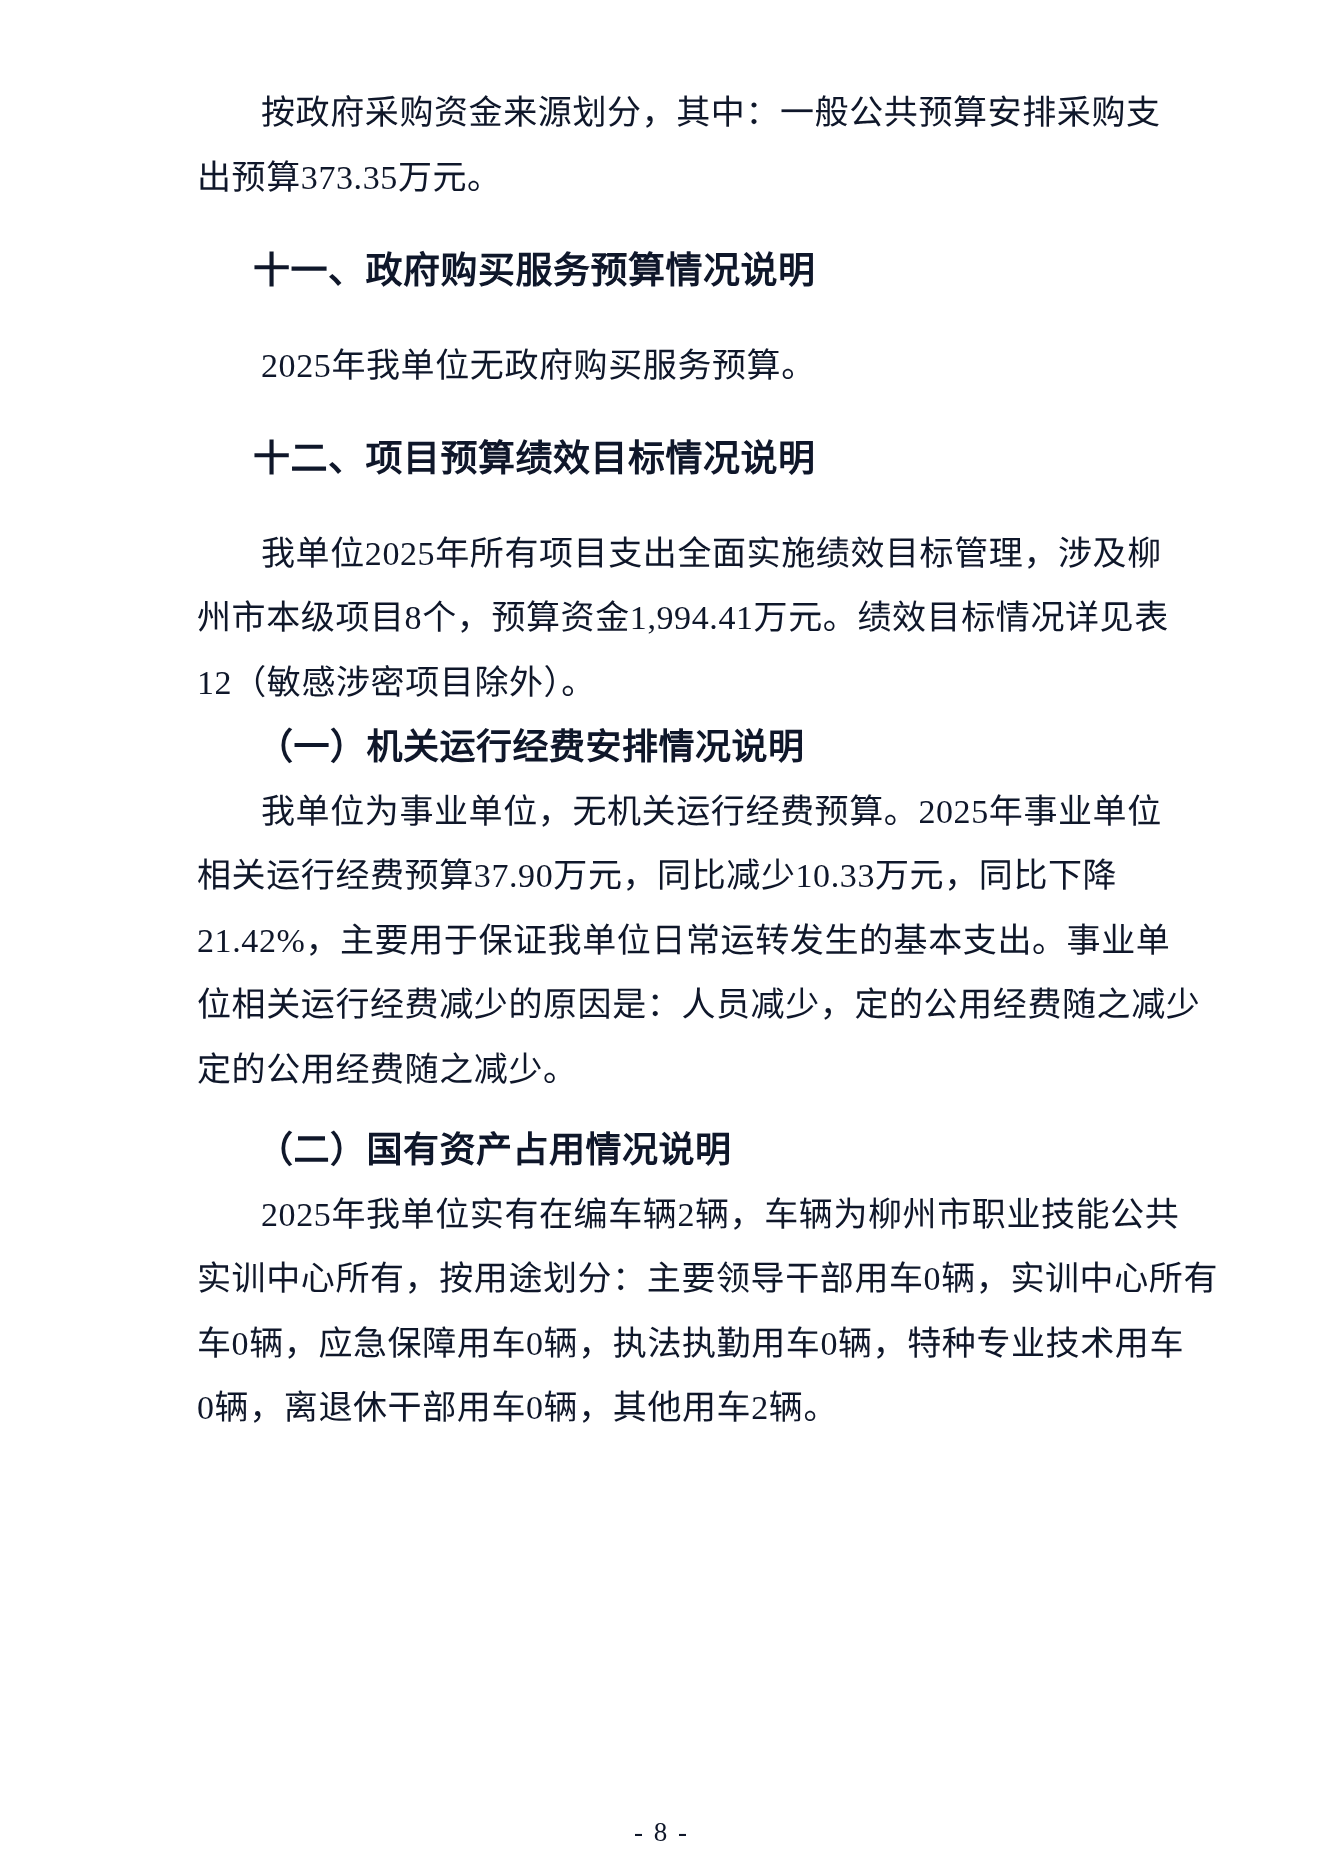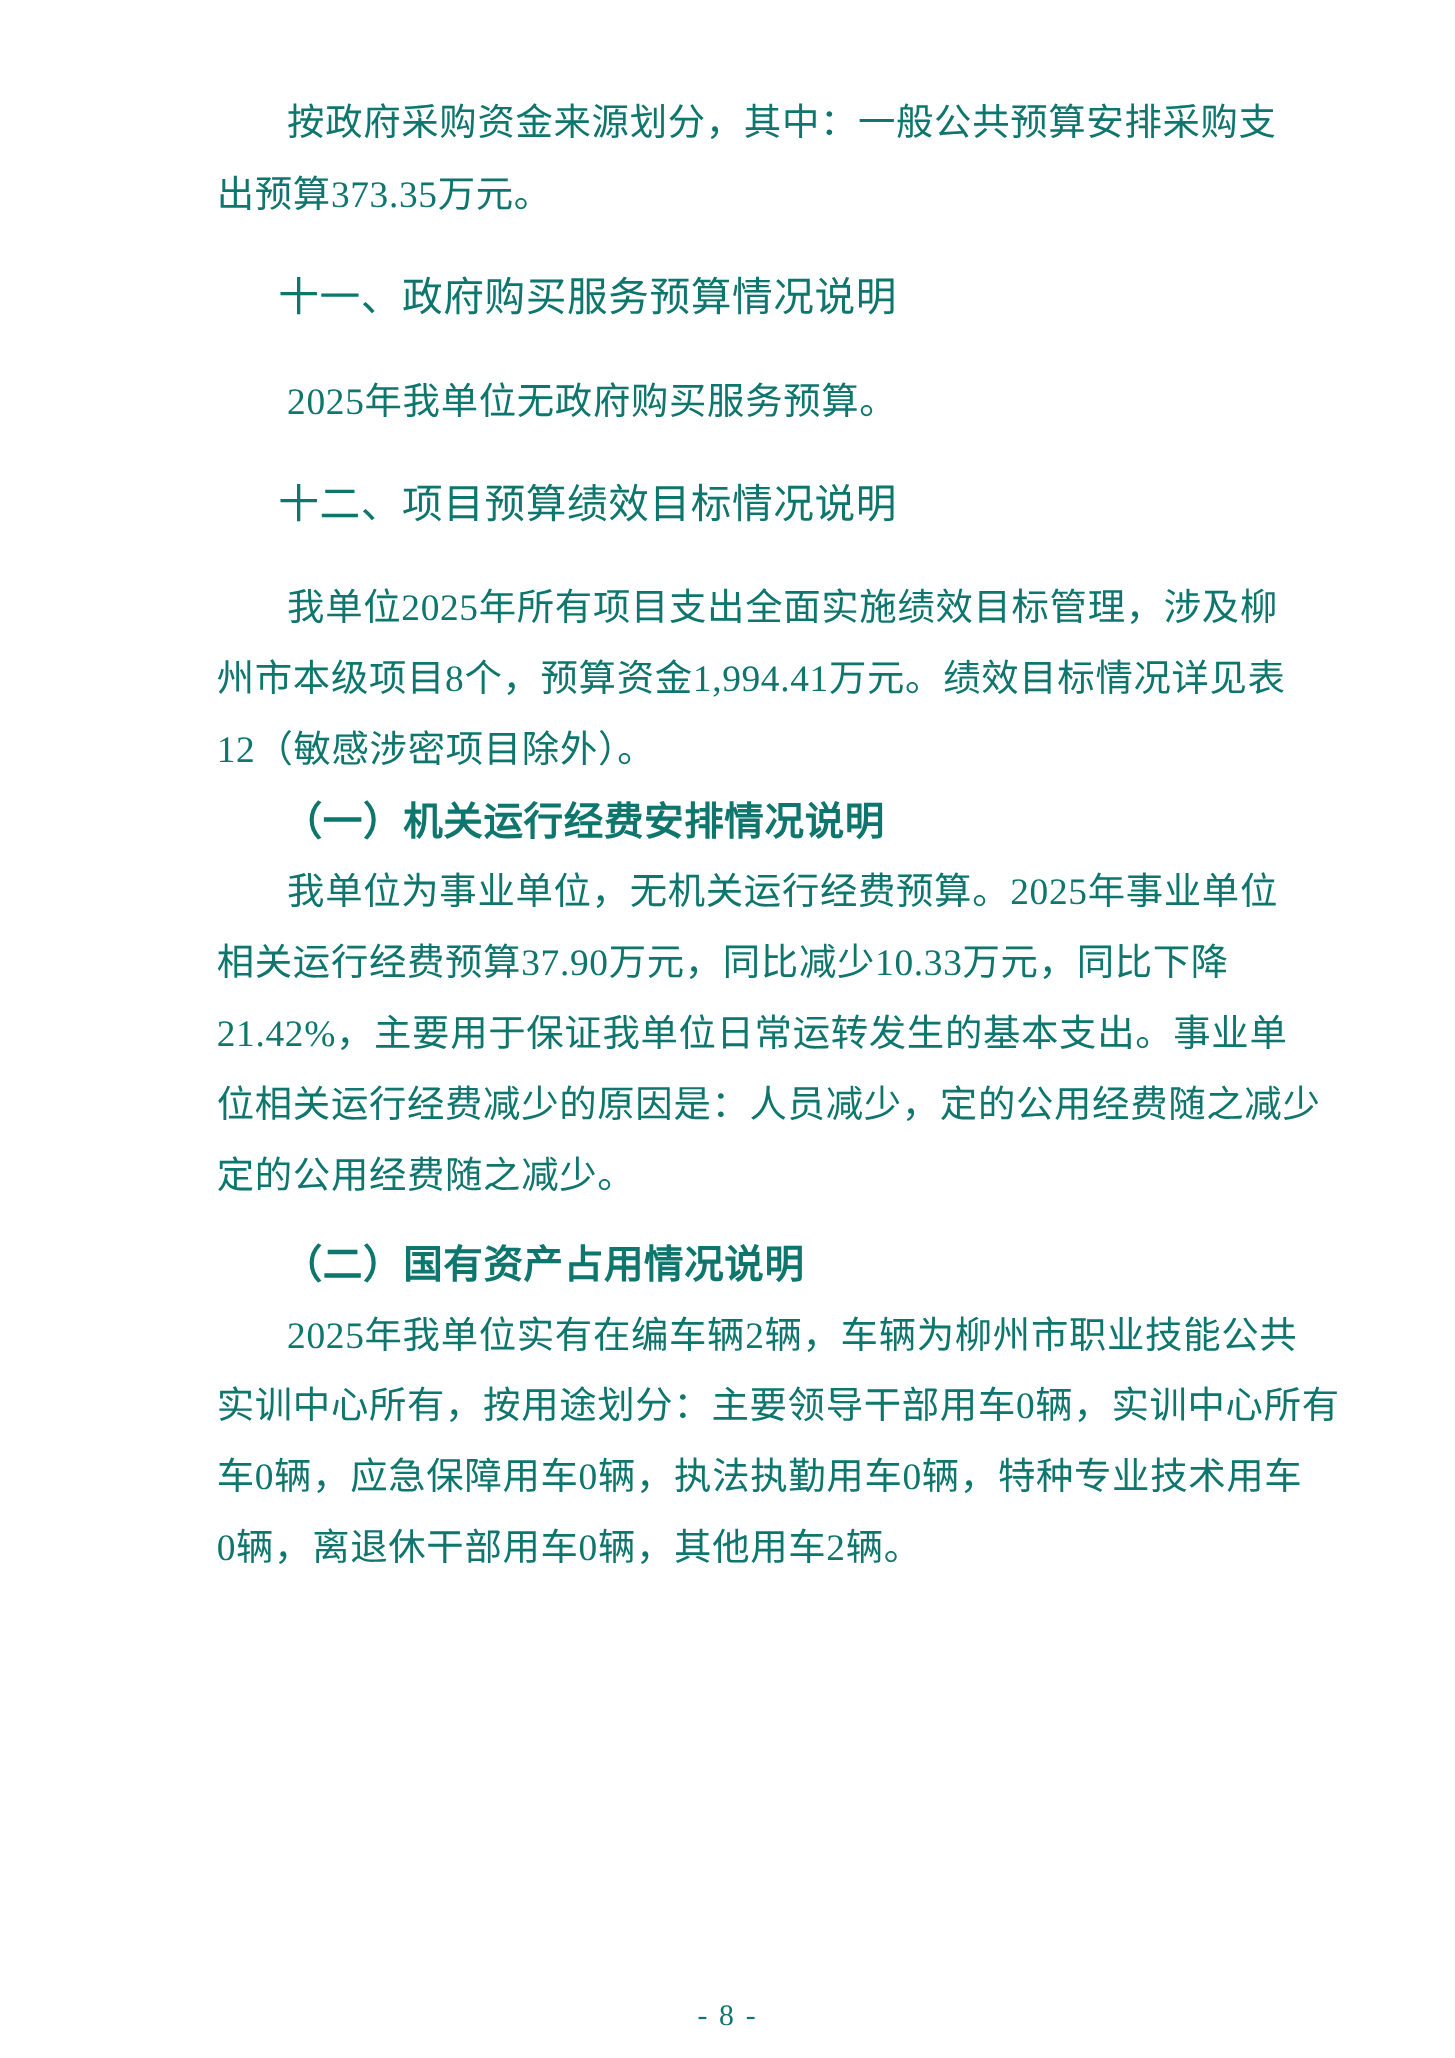--- a/index.html
+++ b/index.html
@@ -6,21 +6,21 @@
     margin: 0;
     padding: 0;
     background: #e8e8e8;
   }
   .page {
     position: relative;
     width: 1323px;
     height: 1871px;
     margin: 0 auto;
     background: #ffffff;
-    color: #0f766e;
+    color: #0f172a;
     overflow: hidden;
   }
   .content {
     position: absolute;
     left: 197px;
     top: 81px;
     width: 966px;
   }
   .body-line {
     margin: 0;
@@ -30,21 +30,21 @@
     letter-spacing: 0.6px;
     white-space: nowrap;
   }
   .indent {
     padding-left: 64px;
   }
   .h1 {
     margin: 29px 0 30px 0;
     padding-left: 56px;
     font-family: "Liberation Sans", "DejaVu Sans", sans-serif;
-    font-weight: normal;
+    font-weight: bold;
     font-size: 37px;
     line-height: 64.5px;
     letter-spacing: 0.5px;
     white-space: nowrap;
   }
   .h2 {
     margin: 0;
     padding-left: 60px;
     font-family: "Liberation Sans", "DejaVu Sans", sans-serif;
     font-weight: bold;

